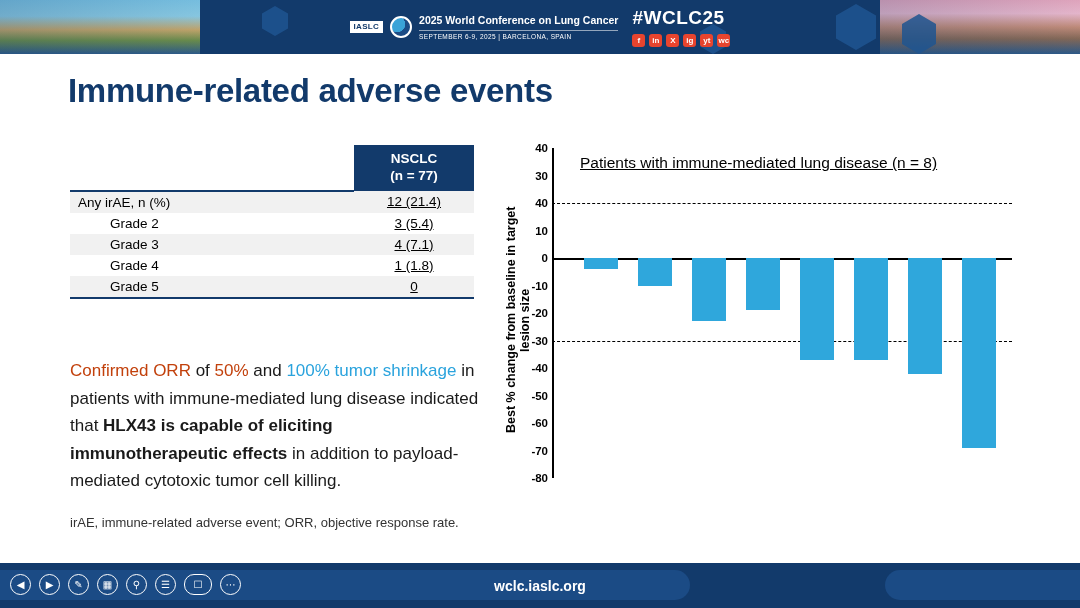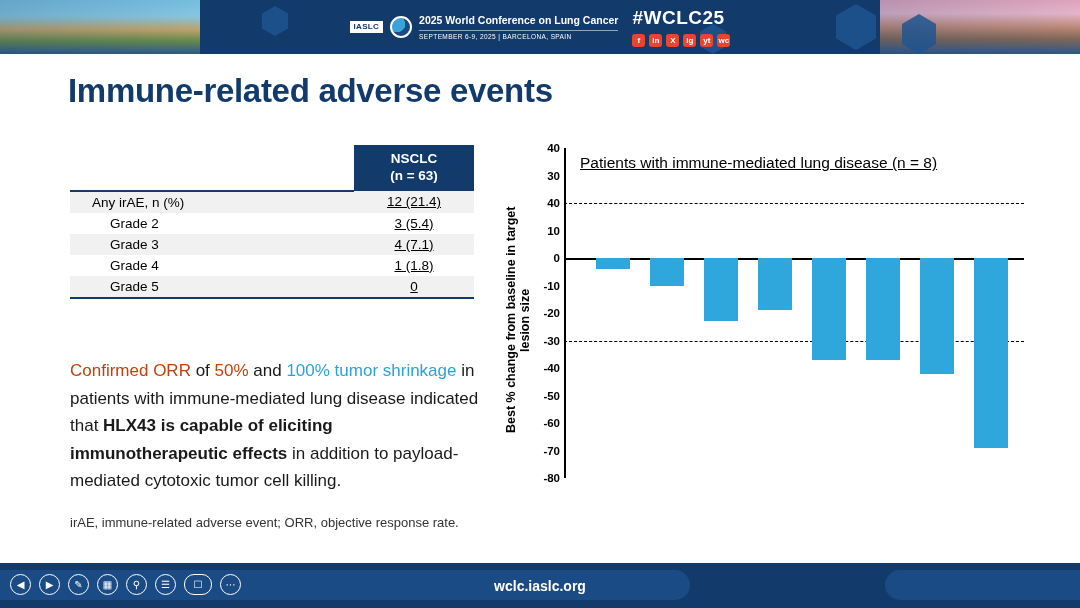--- a/index.html
+++ b/index.html
@@ -82,21 +82,21 @@
   }
 
   
   .table-wrap { position:absolute; left:70px; top:145px; width:404px; }
   table.irae { border-collapse:collapse; width:404px; font-size:13.5px; color:#000; }
   table.irae th.blank { width:284px; border-bottom:2px solid #123a6b; background:#ffffff; }
   table.irae th.nsclc {
     width:120px; background:#123a6b; color:#ffffff; font-weight:bold;
     font-size:13.5px; text-align:center; padding:6px 4px; line-height:1.25;
   }
-  table.irae td { padding:3px 22px; }
+  table.irae td { padding:3px 8px; }
   table.irae tr.shade td { background:#f1f1f1; }
   table.irae td.val { text-align:center; width:120px;text-decoration:underline; }
   .indent1 { padding-left:16px !important; }
   .indent2 { padding-left:28px !important; }
   .indent3 { padding-left:40px !important; }
   .tbl-bottom {
     width:404px; height:2px; background:#123a6b; margin-top:0;
   }
 
   
@@ -122,21 +122,21 @@
   .y-axis-label {
     position:absolute; left:8px; top:52px; width:20px; height:260px;
     display:flex; align-items:center; justify-content:center;
     font-size:12.5px; font-weight:bold; color:#000;
   }
   .y-axis-label span {
     writing-mode:vertical-rl; transform:rotate(180deg); text-align:center;
     line-height:1.15;
   }
   .plot {
-    position:absolute; left:64px; top:10px; width:460px; height:330px;font-weight:bold;
+    position:absolute; left:52px; top:10px; width:460px; height:330px;font-weight:bold;
   }
   .tick {
     position:absolute; right:calc(100% + 4px); font-size:11.5px; color:#000;
     transform:translateY(-50%); white-space:nowrap;
   }
   .axis-line-v {
     position:absolute; left:0; top:0; width:1.5px; height:100%; background:#000;
   }
   .zero-line {
     position:absolute; left:0; width:100%; height:1.5px; background:#000;
@@ -212,21 +212,21 @@
 
 <div class="slide-title">Immune-related adverse events</div>
 
 <div class="table-wrap">
   <table class="irae">
     <thead>
       <tr>
         <th class="blank"></th>
         <th class="nsclc">
           <div>NSCLC</div>
-          <div>(n = 63)</div>
+          <div>(n = 77)</div>
         </th>
       </tr>
     </thead>
     <tbody>
       <tr class="shade">
         <td>Any irAE, n (%)</td>
         <td class="val">12 (21.4)</td>
       </tr>
       <tr>
         <td class="indent3">Grade 2</td>

